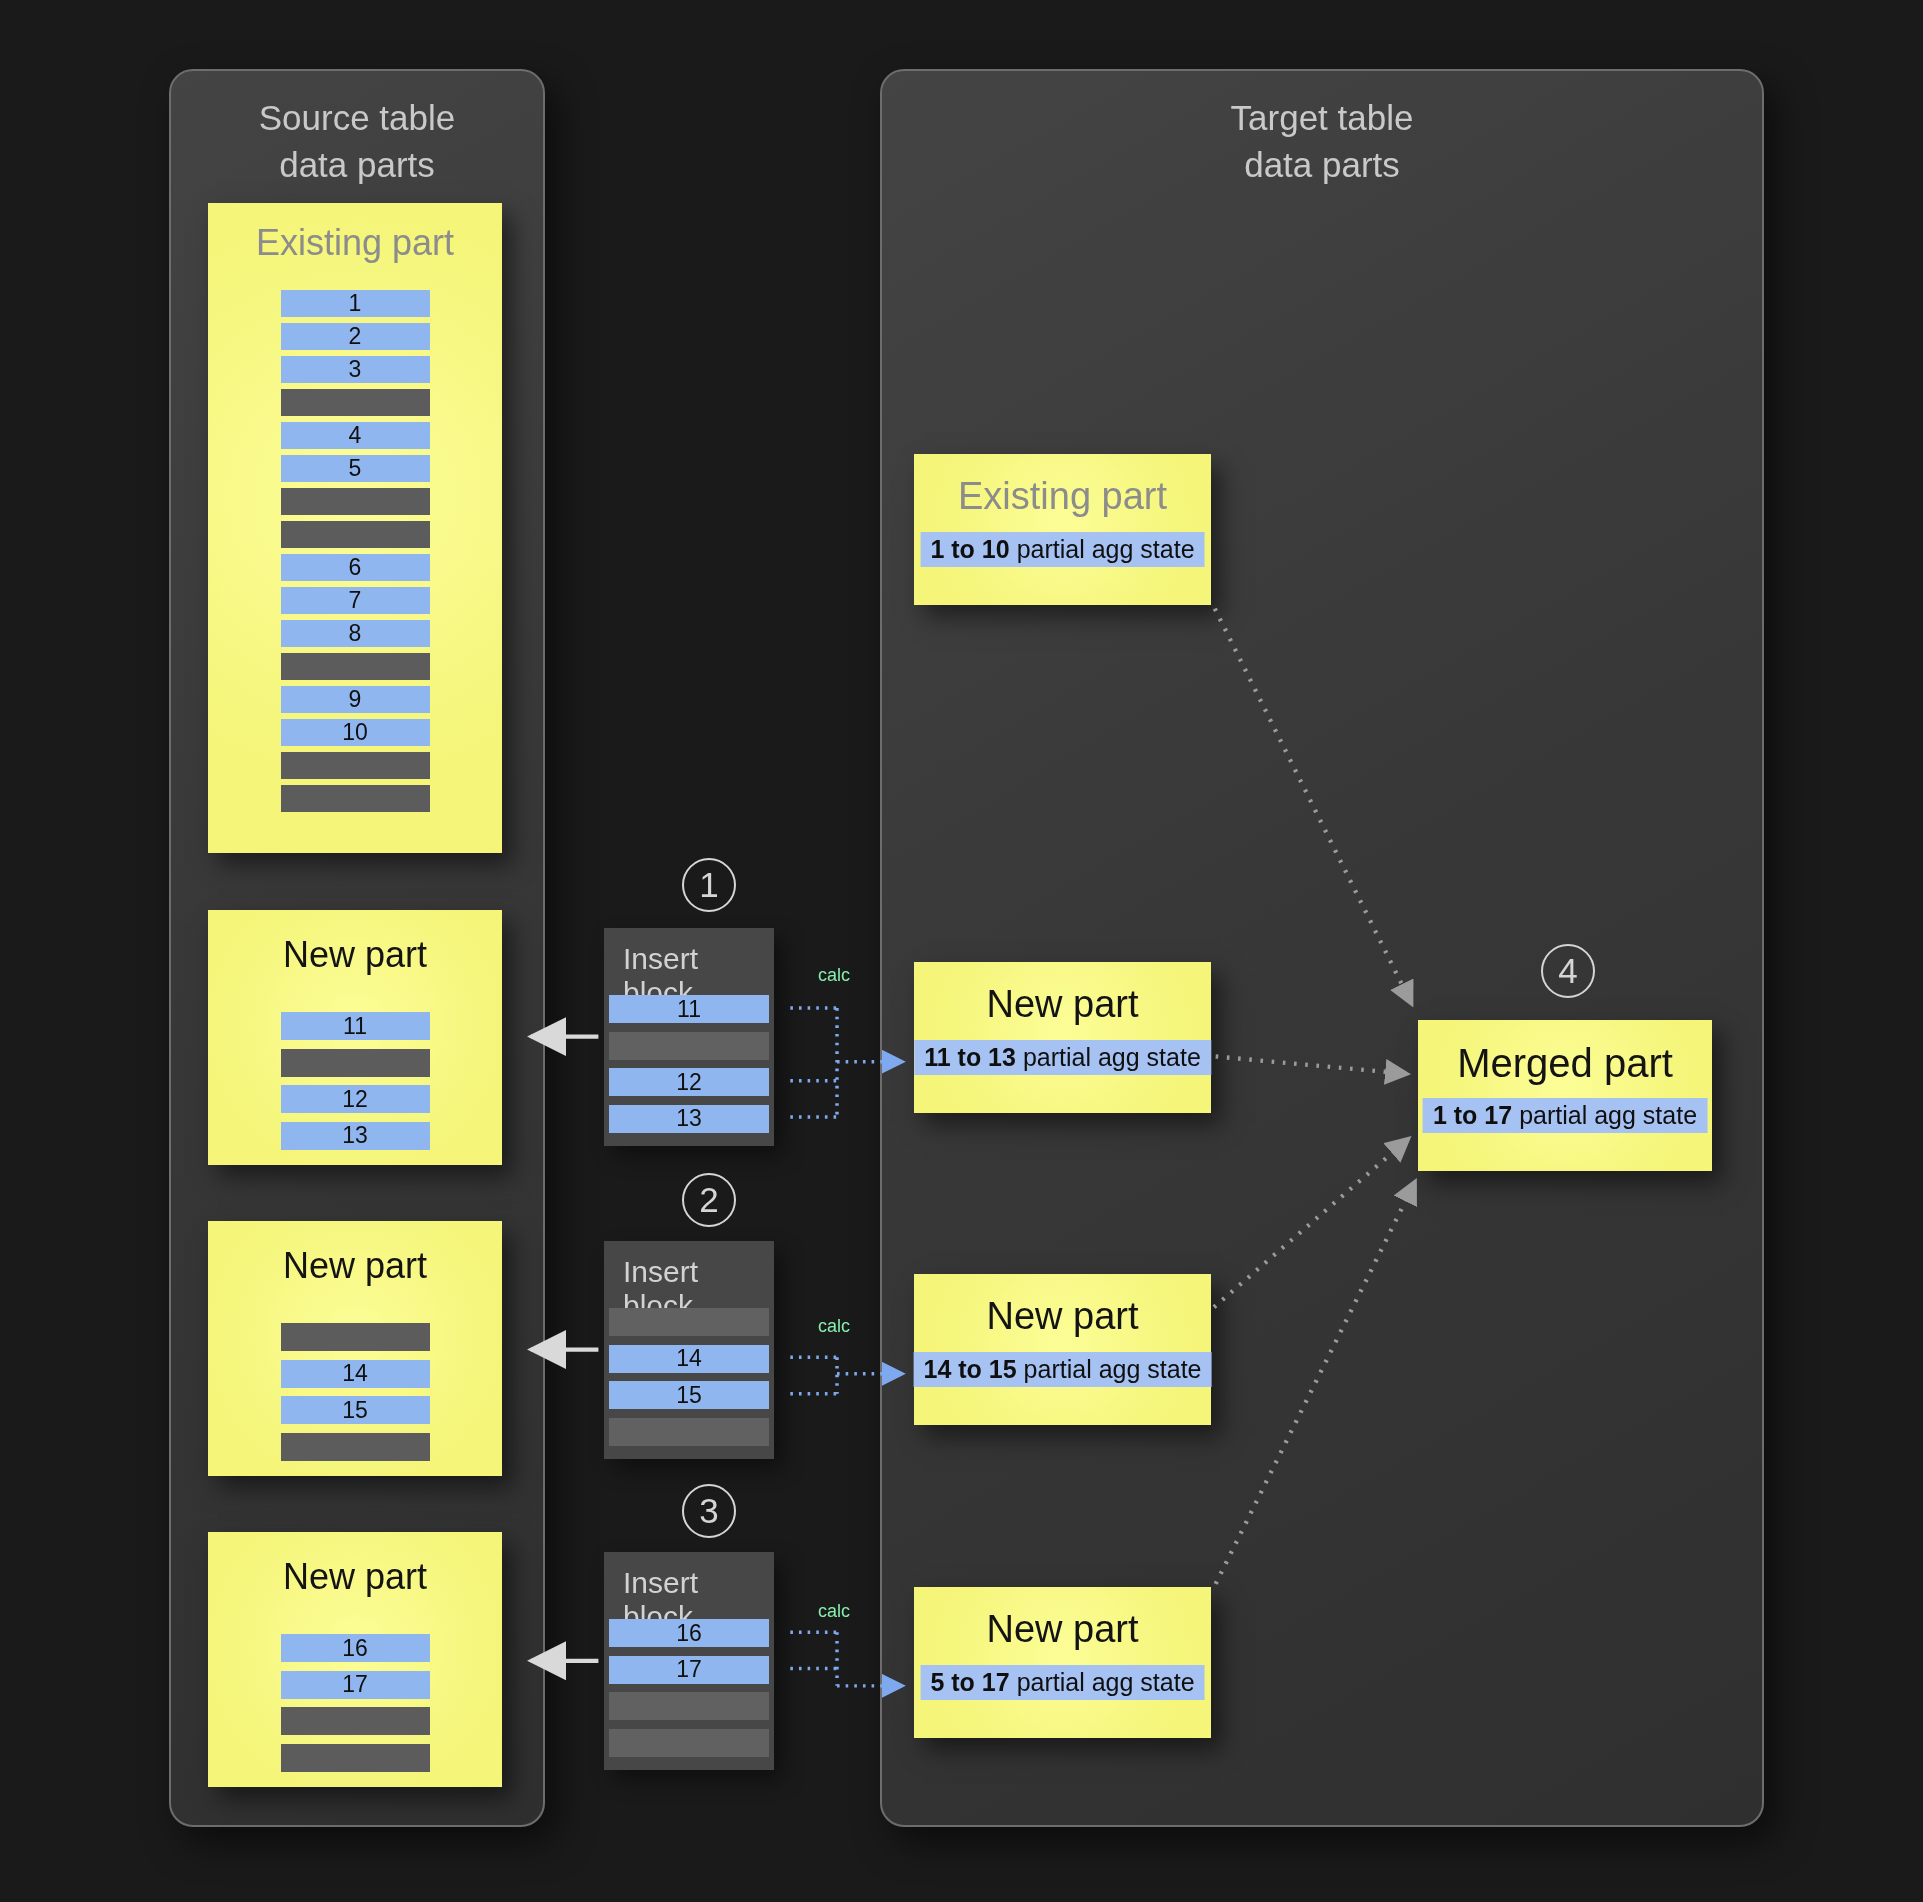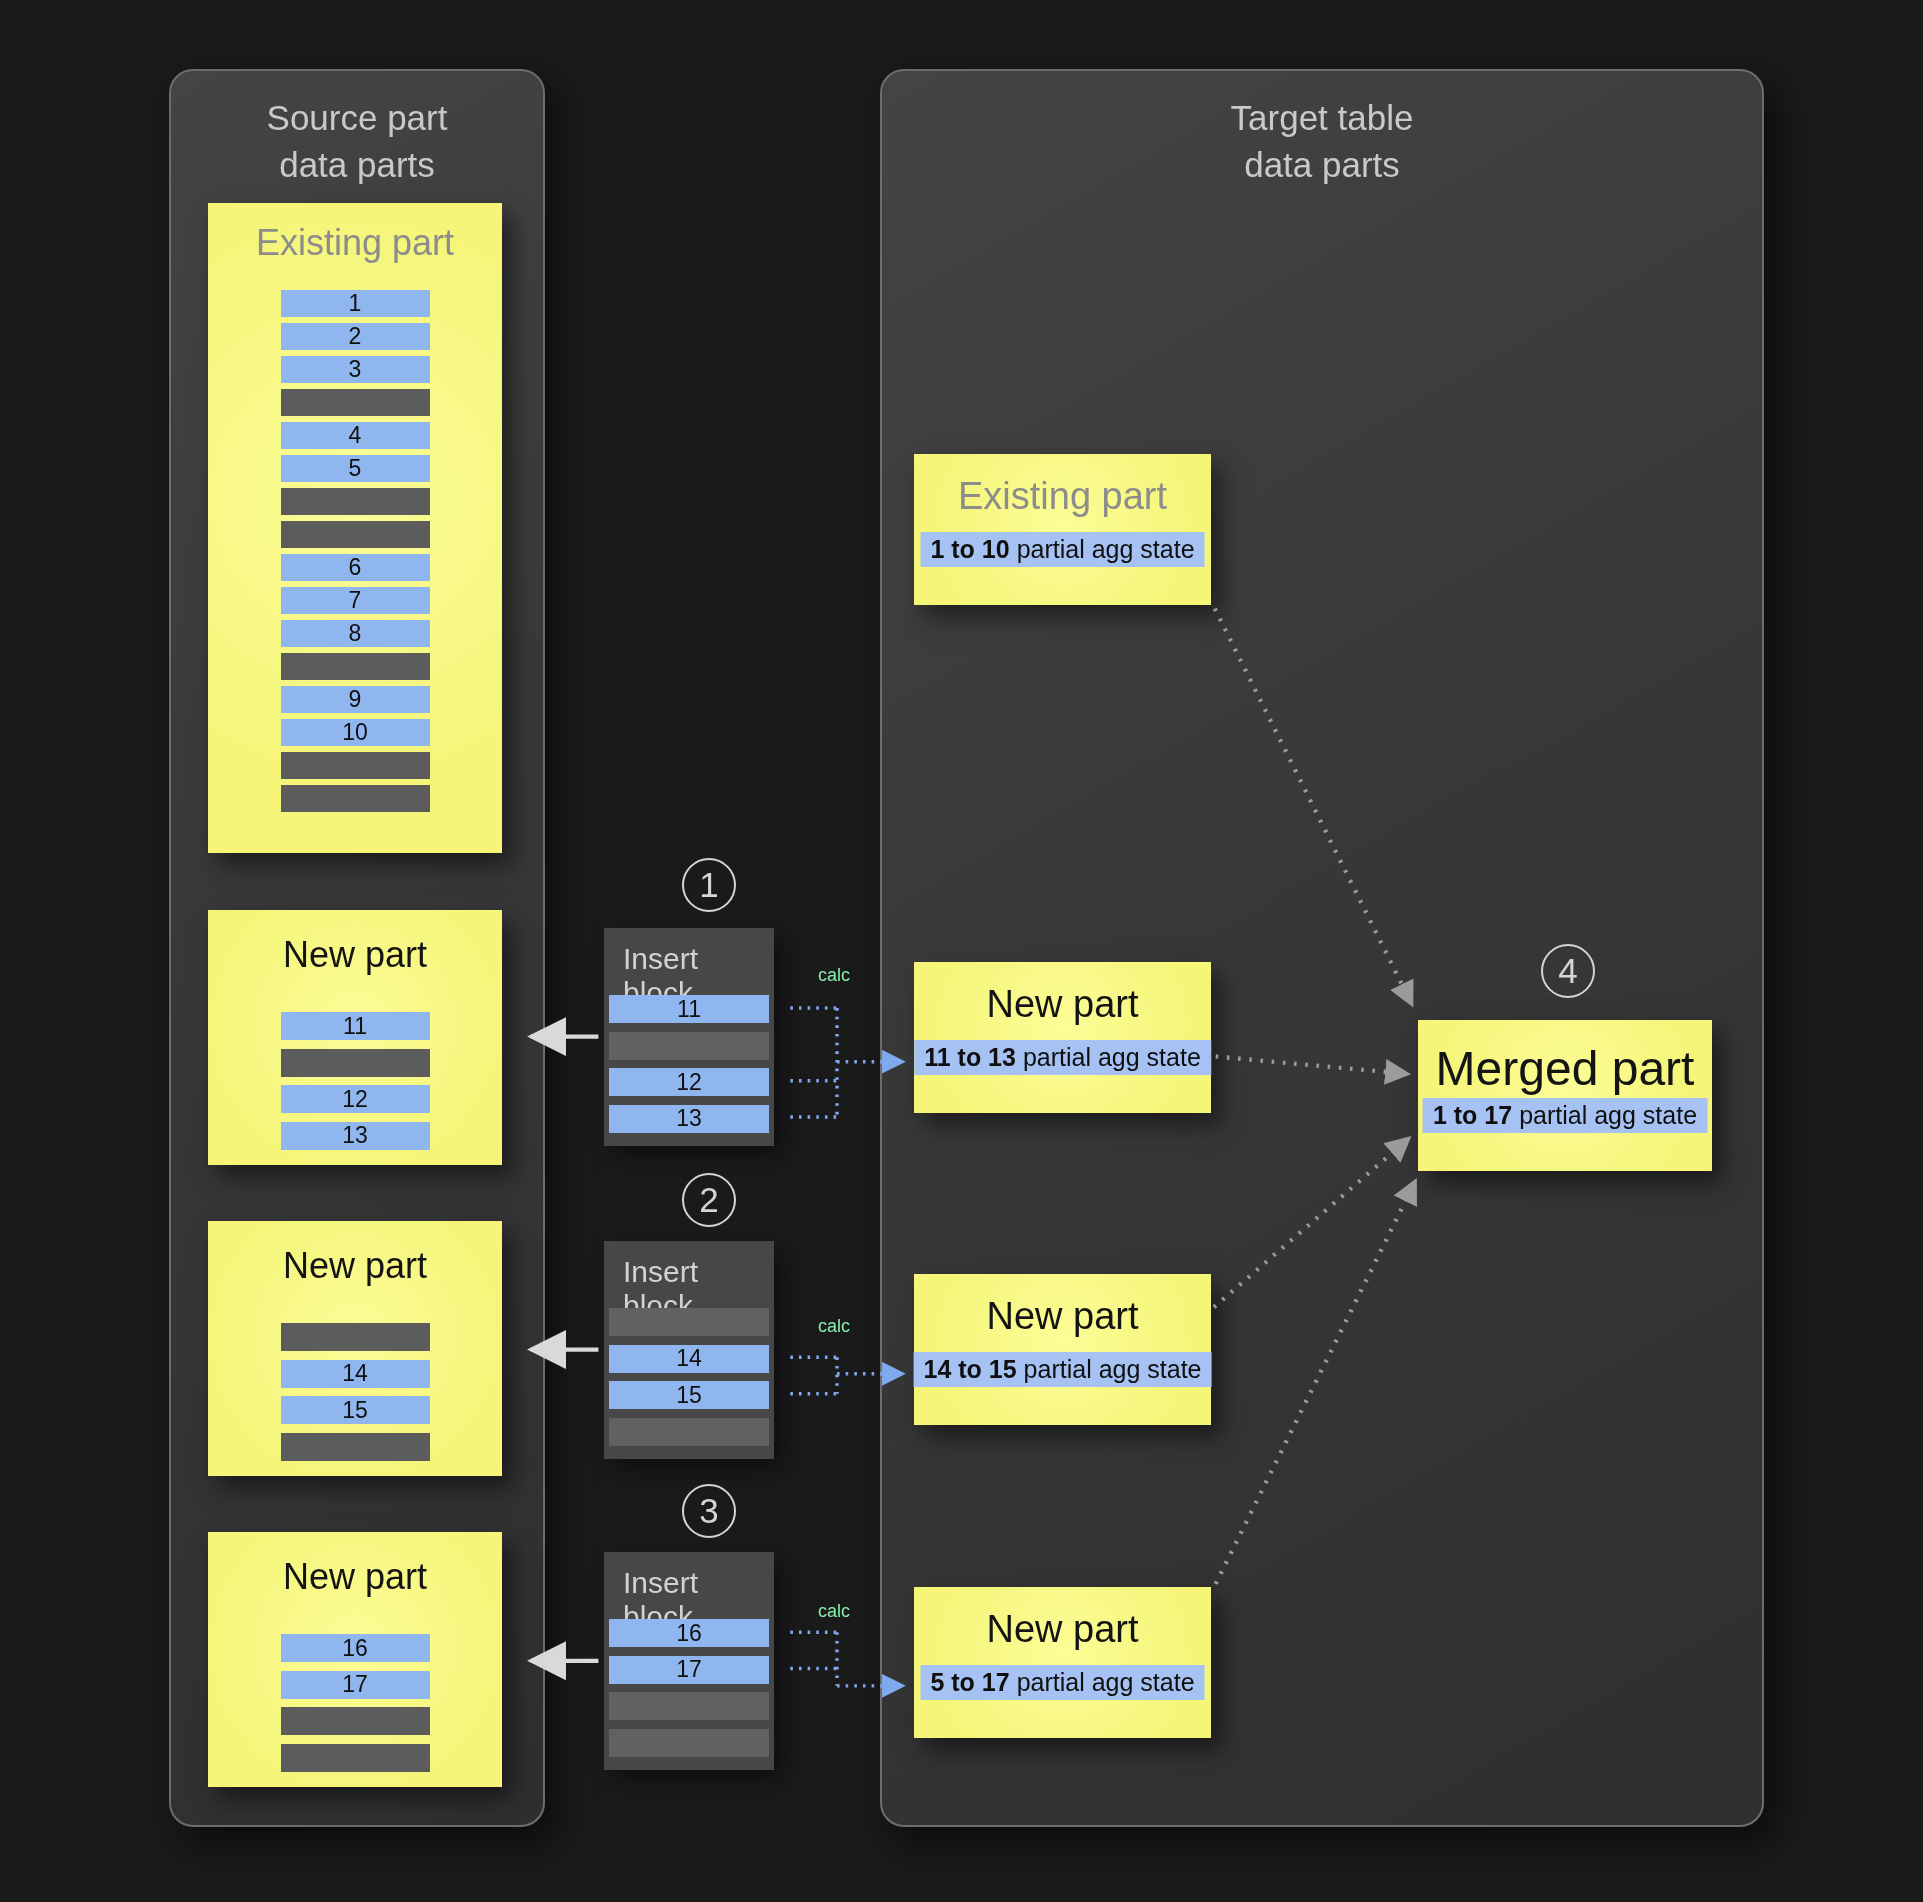--- a/index.html
+++ b/index.html
@@ -63,21 +63,21 @@
   .calc-label { position:absolute; font-size:18px; color:#86efac; }
   .overlay { position:absolute; left:0; top:0; pointer-events:none; }
 </style>
 </head>
 <body>
 
 <div class="canvas">
 
   <div class="panel" style="left:169px; top:69px; width:372px; height:1754px;">
     <div class="panel-title">
-      <div>Source part</div>
+      <div>Source table</div>
       <div>data parts</div>
     </div>
   </div>
 
   <div class="panel" style="left:880px; top:69px; width:880px; height:1754px;">
     <div class="panel-title">
       <div>Target table</div>
       <div>data parts</div>
     </div>
   </div>
@@ -201,21 +201,21 @@
   </div>
 
   <div class="tpart" style="left:914px; top:1587px;">
     <div class="tpart-title title-black">New part</div>
     <div class="agg-line">
       <span class="agg-range">5 to 17</span><span class="agg-suffix">partial agg state</span>
     </div>
   </div>
 
   <div class="tpart" style="left:1418px; top:1020px; width:294px;">
-    <div class="tpart-title title-black" style="font-size:48px;">Merged part</div>
+    <div class="tpart-title title-black" style="font-size:40px;">Merged part</div>
     <div class="agg-line">
       <span class="agg-range">1 to 17</span><span class="agg-suffix">partial agg state</span>
     </div>
   </div>
 
   <svg class="overlay" width="1923" height="1902" viewBox="0 0 2224 2200">
     <defs>
       <marker id="mw" viewBox="0 0 10 10" refX="9" refY="5" markerWidth="9" markerHeight="9" orient="auto-start-reverse">
         <path d="M0 0 L10 5 L0 10 z" fill="#d9d9d9"></path>
       </marker>

